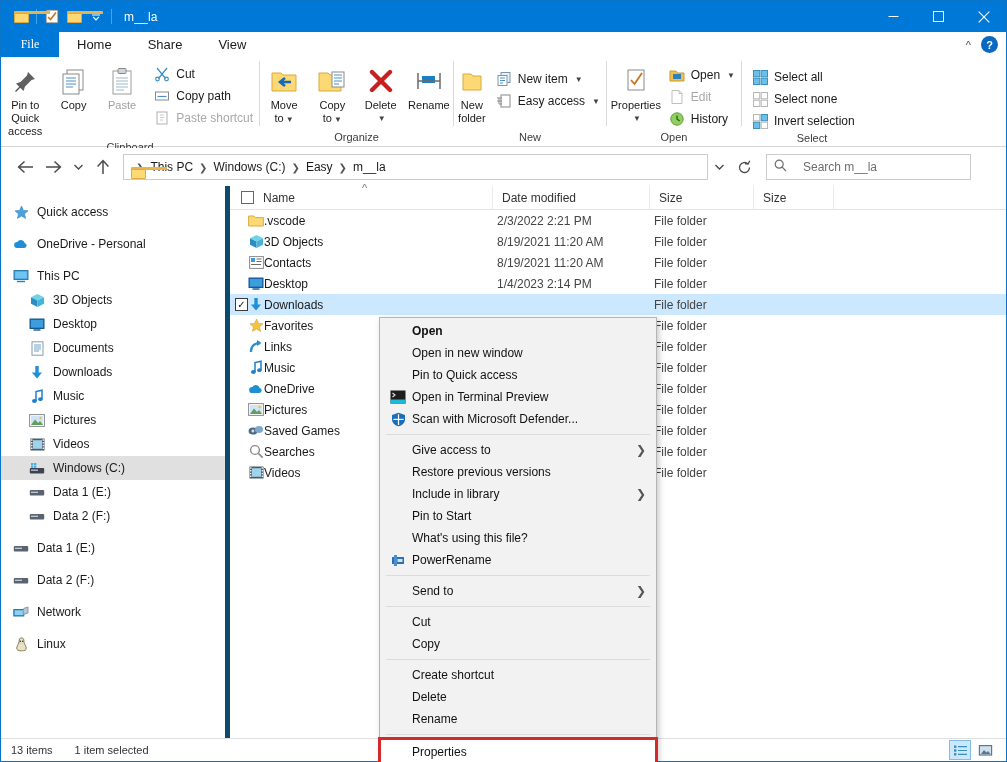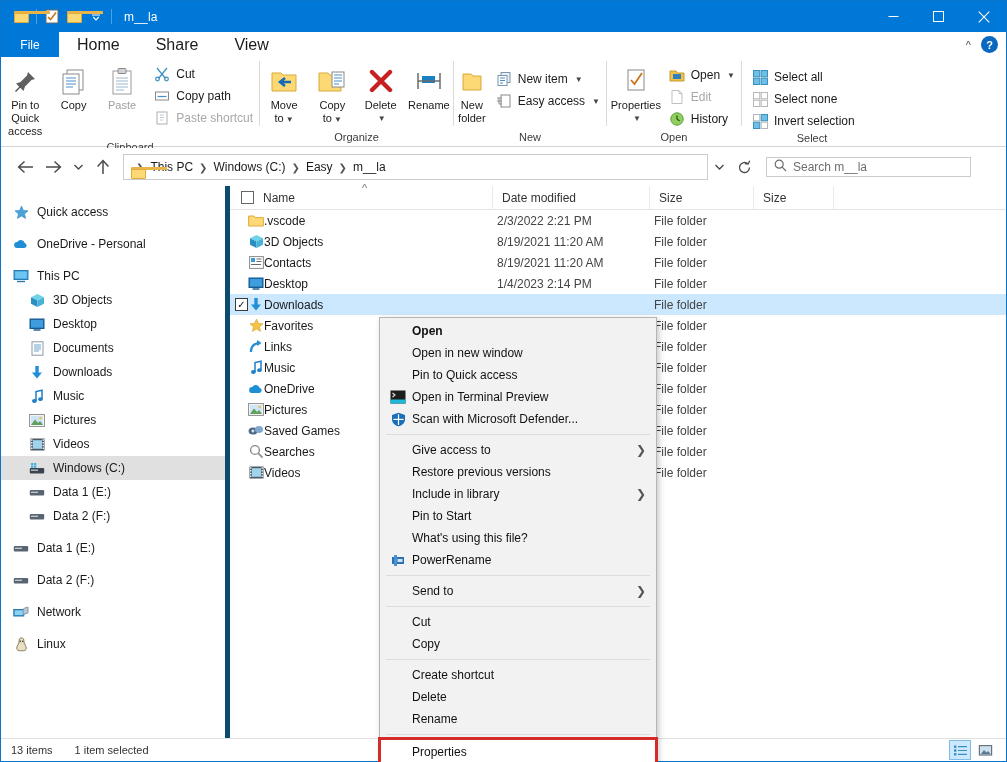--- a/index.html
+++ b/index.html
@@ -43,24 +43,24 @@
   .folder-ico .body { position: absolute; left: 0; top: 2px; width: 15px; height: 10px;
       background: #fcd975; border: 1px solid #e0ab3c; border-radius: 0 1px 1px 1px; }
 
   
   .tabstrip {
     position: absolute; top: 31px; left: 0; width: 1005px; height: 25px;
     background: #ffffff; display: flex; align-items: stretch;
   }
   .tab-file {
     width: 58px; background: #0078d7; color: #fff;
-    display: flex; align-items: center; justify-content: center; font-size: 12px;
+    display: flex; align-items: center; justify-content: center; font-size: 12px; font-family: Liberation Serif, serif;
   }
   .tab {
-    padding: 0 18px; display: flex; align-items: center; font-size: 16px; color: #1a1a1a;
+    padding: 0 18px; display: flex; align-items: center; font-size: 13px; color: #1a1a1a;
     background: #ffffff;
   }
   .tab.active { background: #ffffff; }
   .tabstrip-right { margin-left: auto; display: flex; align-items: center; padding-right: 8px; gap: 10px; }
   .chev-up { color: #4a4a4a; font-size: 11px; }
   .help-ico {
     width: 17px; height: 17px; border-radius: 50%; background: #0a68c0; color: #fff;
     display: flex; align-items: center; justify-content: center; font-size: 11px; font-weight: bold;
   }
 
@@ -103,22 +103,22 @@
   .nav-btn.small { width: 22px; font-size: 10px; }
   .crumbbox {
     flex: 1; height: 26px; border: 1px solid #cccccc; background: #ffffff;
     display: flex; align-items: center; padding: 0 4px; margin-left: 6px; margin-right: 0px;
     max-width: 585px;
   }
   .crumb { font-size: 12px; color: #1a1a1a; padding: 2px 5px; }
   .crumb-sep { color: #555; font-size: 10px; padding: 0 1px; }
   .addr-right { display: flex; align-items: center; }
   .searchbox {
-    width: 205px; height: 20px; border: 1px solid #cccccc; background: #fff;
-    display: flex; align-items: center; gap: 6px; padding: 0 7px; margin-left: 8px;
+    width: 205px; height: 26px; border: 1px solid #cccccc; background: #fff;
+    display: flex; align-items: center; gap: 16px; padding: 0 7px; margin-left: 8px;
   }
   .searchbox .ph { color: #6d6d6d; font-size: 12px; }
 
   
   .main {
     position: absolute; top: 185px; left: 0; width: 1005px; height: 552px;
     display: flex; background: #ffffff;
   }
   .navpane {
     width: 229px; background: #ffffff; border-right: 5px solid #0c4a6e;

